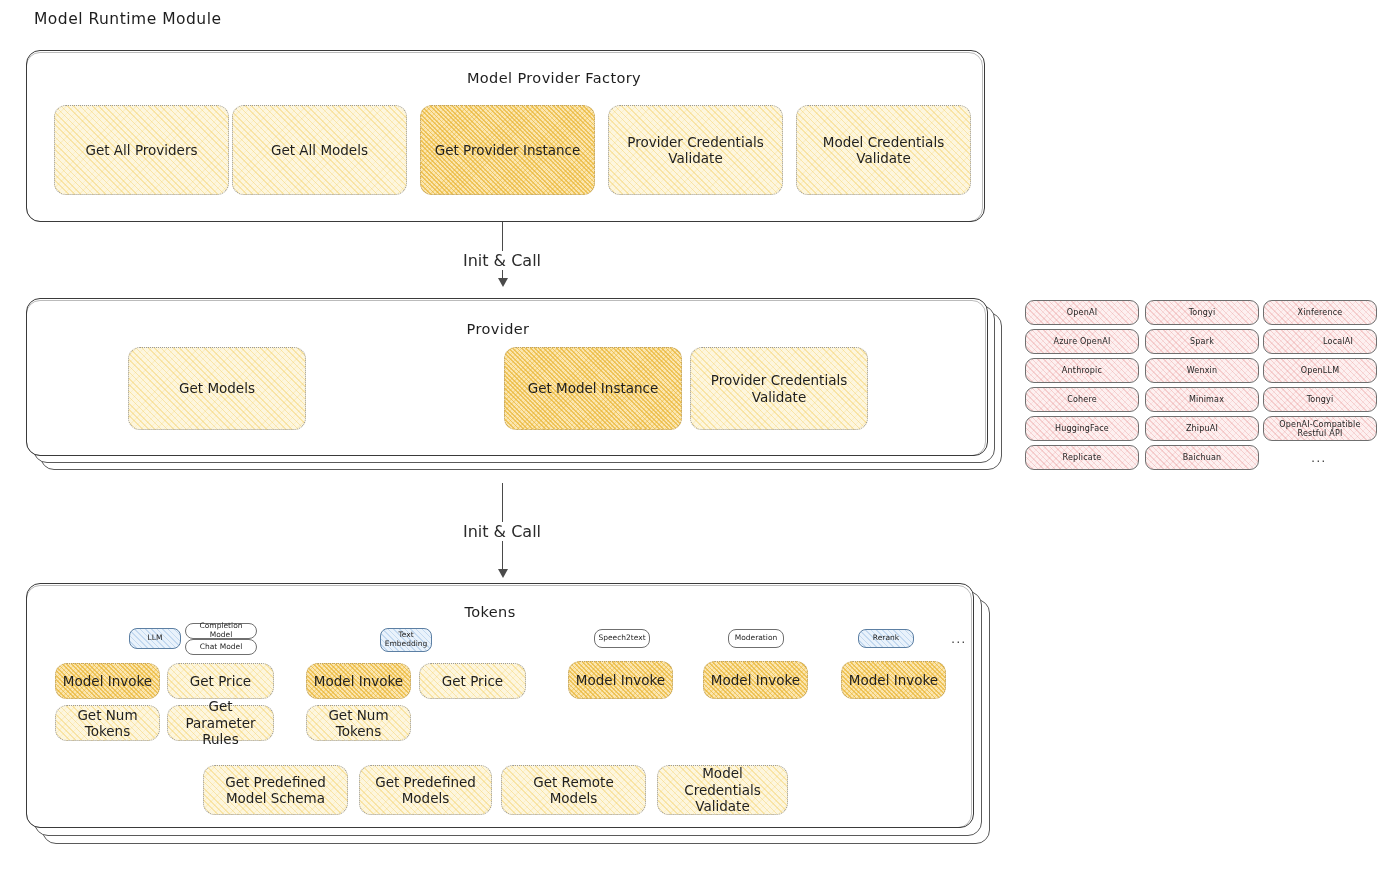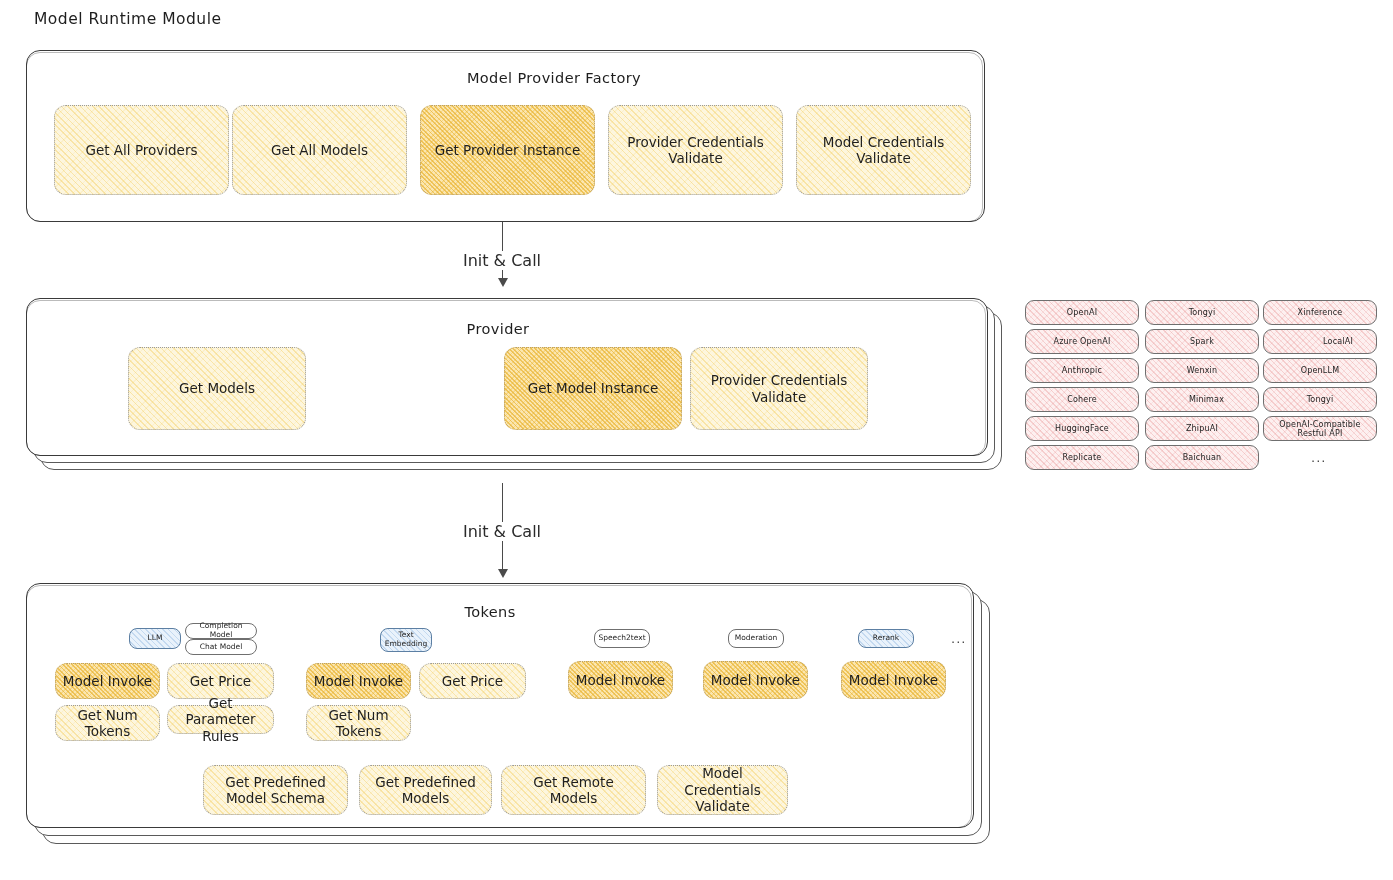--- a/index.html
+++ b/index.html
@@ -196,21 +196,21 @@
 
   <div class="badge" style="left:728px;top:629px;width:56px;height:19px;">Moderation</div>
 
   <div class="badge blue" style="left:858px;top:629px;width:56px;height:19px;">Rerank</div>
 
   <div class="dots" style="left:951px;top:631px;">...</div>
 
   <div class="node hi" style="left:55px;top:663px;width:105px;height:36px;">Model Invoke</div>
   <div class="node" style="left:167px;top:663px;width:107px;height:36px;">Get Price</div>
   <div class="node" style="left:55px;top:705px;width:105px;height:36px;">Get Num Tokens</div>
-  <div class="node" style="left:167px;top:705px;width:107px;height:29px;">Get Parameter Rules</div>
+  <div class="node" style="left:167px;top:705px;width:107px;height:36px;">Get Parameter Rules</div>
 
   <div class="node hi" style="left:306px;top:663px;width:105px;height:36px;">Model Invoke</div>
   <div class="node" style="left:419px;top:663px;width:107px;height:36px;">Get Price</div>
   <div class="node" style="left:306px;top:705px;width:105px;height:36px;">Get Num Tokens</div>
 
   <div class="node hi" style="left:568px;top:661px;width:105px;height:38px;">Model Invoke</div>
 
   <div class="node hi" style="left:703px;top:661px;width:105px;height:38px;">Model Invoke</div>
 
   <div class="node hi" style="left:841px;top:661px;width:105px;height:38px;">Model Invoke</div>

